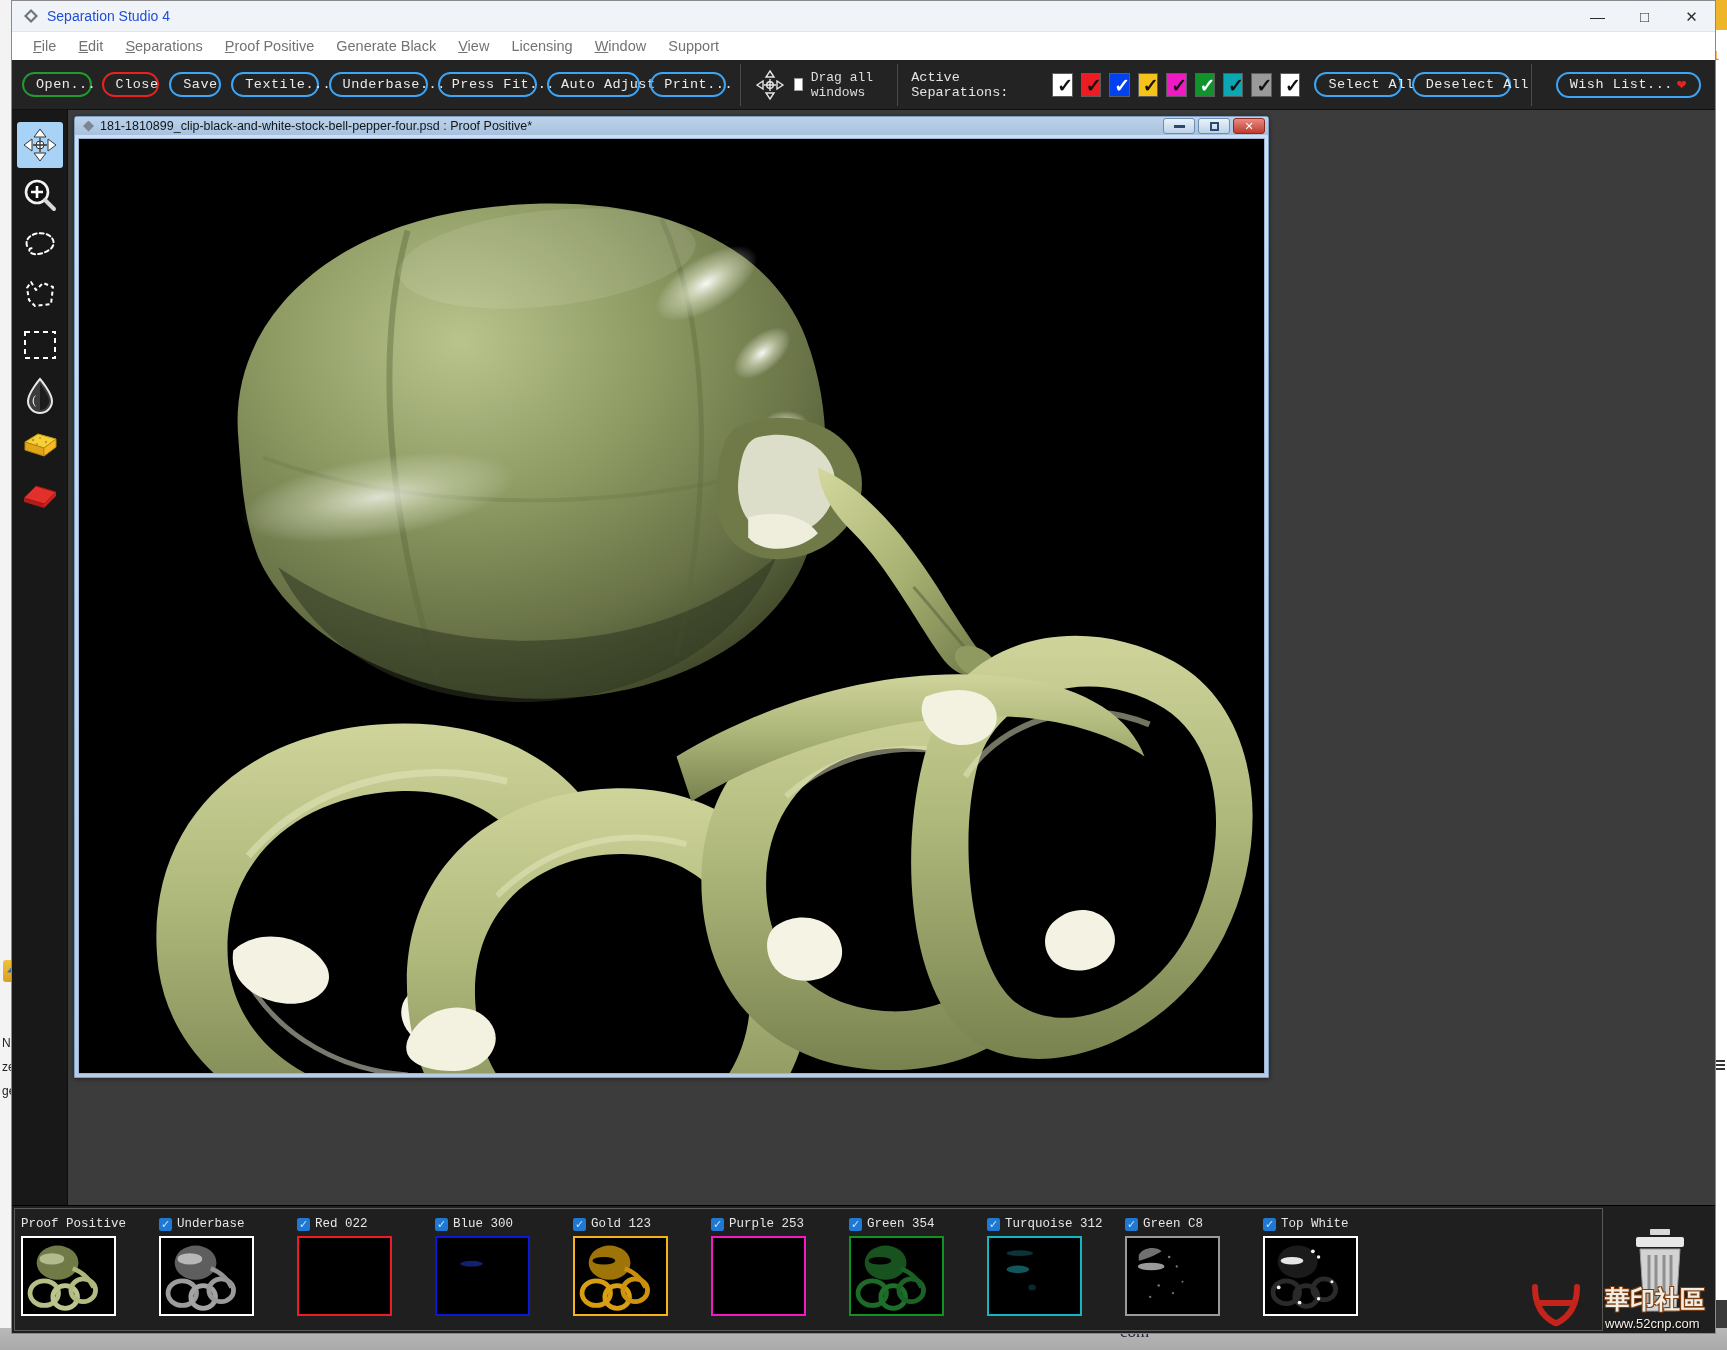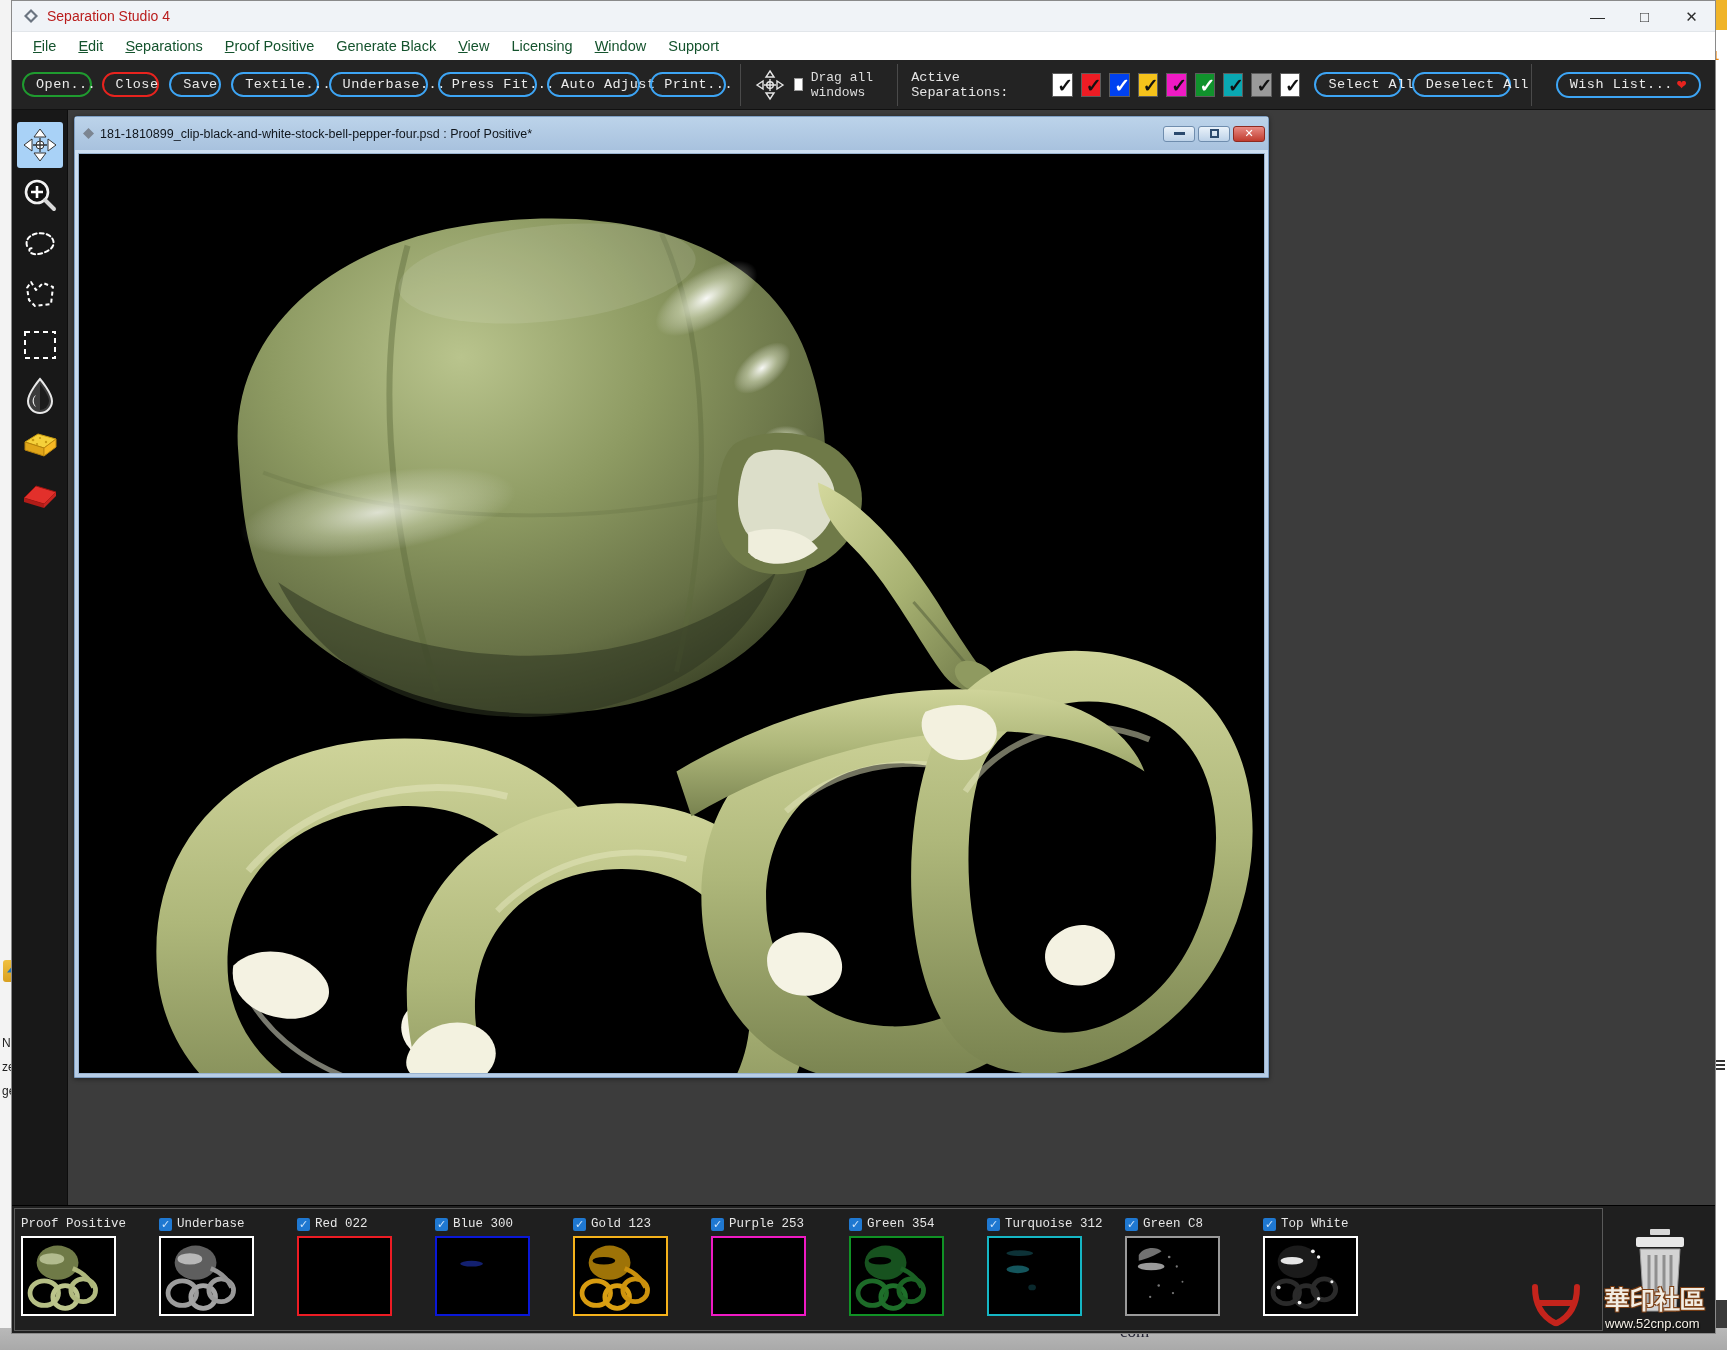--- a/index.html
+++ b/index.html
@@ -66,34 +66,34 @@
   #titlebar .logo:before{
     content:""; position:absolute; inset:0;
     background:#6b7480;
     clip-path: polygon(50% 0, 100% 50%, 50% 100%, 0 50%);
   }
   #titlebar .logo:after{
     content:""; position:absolute; left:3px; top:3px; width:8px; height:8px;
     background:#f0f3f7;
     clip-path: polygon(50% 0, 100% 50%, 50% 100%, 0 50%);
   }
-  #titlebar .title { font-size: 14px; color: #b91c1c; }
+  #titlebar .title { font-size: 14px; color: #1d4ed8; }
   #titlebar .spacer { flex: 1; }
   .wbtn {
     width: 47px; height: 31px; display:flex; align-items:center; justify-content:center;
     font-size: 15px; color: #2b2b2b; line-height: 1;
   }
 
   
   #menubar {
     height: 28px; background: #ffffff; display: flex; align-items: center;
     padding-left: 10px; flex: 0 0 auto;
   }
   #menubar .m {
-    font-size: 14.5px; color: #14532d; padding: 3px 11px; white-space: nowrap;
+    font-size: 14.5px; color: #737373; padding: 3px 11px; white-space: nowrap;
   }
   #menubar .m .u { text-decoration: underline; }
 
   
   #toolbar {
     height: 50px; background: #232323; display: flex; align-items: center;
     flex: 0 0 auto; border-bottom: 1px solid #111;
   }
   .tbtn {
     border: 2px solid #3da5f5; border-radius: 14px; background: transparent;
@@ -139,21 +139,21 @@
 
   
   #doc {
     position: absolute; left: 62px; top: 6px; width: 1195px; height: 962px;
     background: linear-gradient(#cfe0f2,#b7cde6);
     border: 1px solid #7e9fc4; border-radius: 3px 3px 0 0;
     display: flex; flex-direction: column;
     box-shadow: 0 1px 5px rgba(0,0,0,.45);
   }
   #doc-title {
-    height: 33px; display: flex; align-items: center; padding: 8px 3px;
+    height: 18px; display: flex; align-items: center; padding: 8px 3px;
     background: linear-gradient(#bcd3ea,#a8c2de);
     flex: 0 0 auto;
   }
   #doc-title .dlogo { width: 11px; height: 11px; margin: 0 6px 0 5px; position: relative; }
   #doc-title .dlogo:before{
     content:""; position:absolute; inset:0; background:#7c8591;
     clip-path: polygon(50% 0, 100% 50%, 50% 100%, 0 50%);
   }
   #doc-title .dtxt { font-size: 12.5px; color: #10161d; }
   #doc-title .dspacer { flex: 1; }

